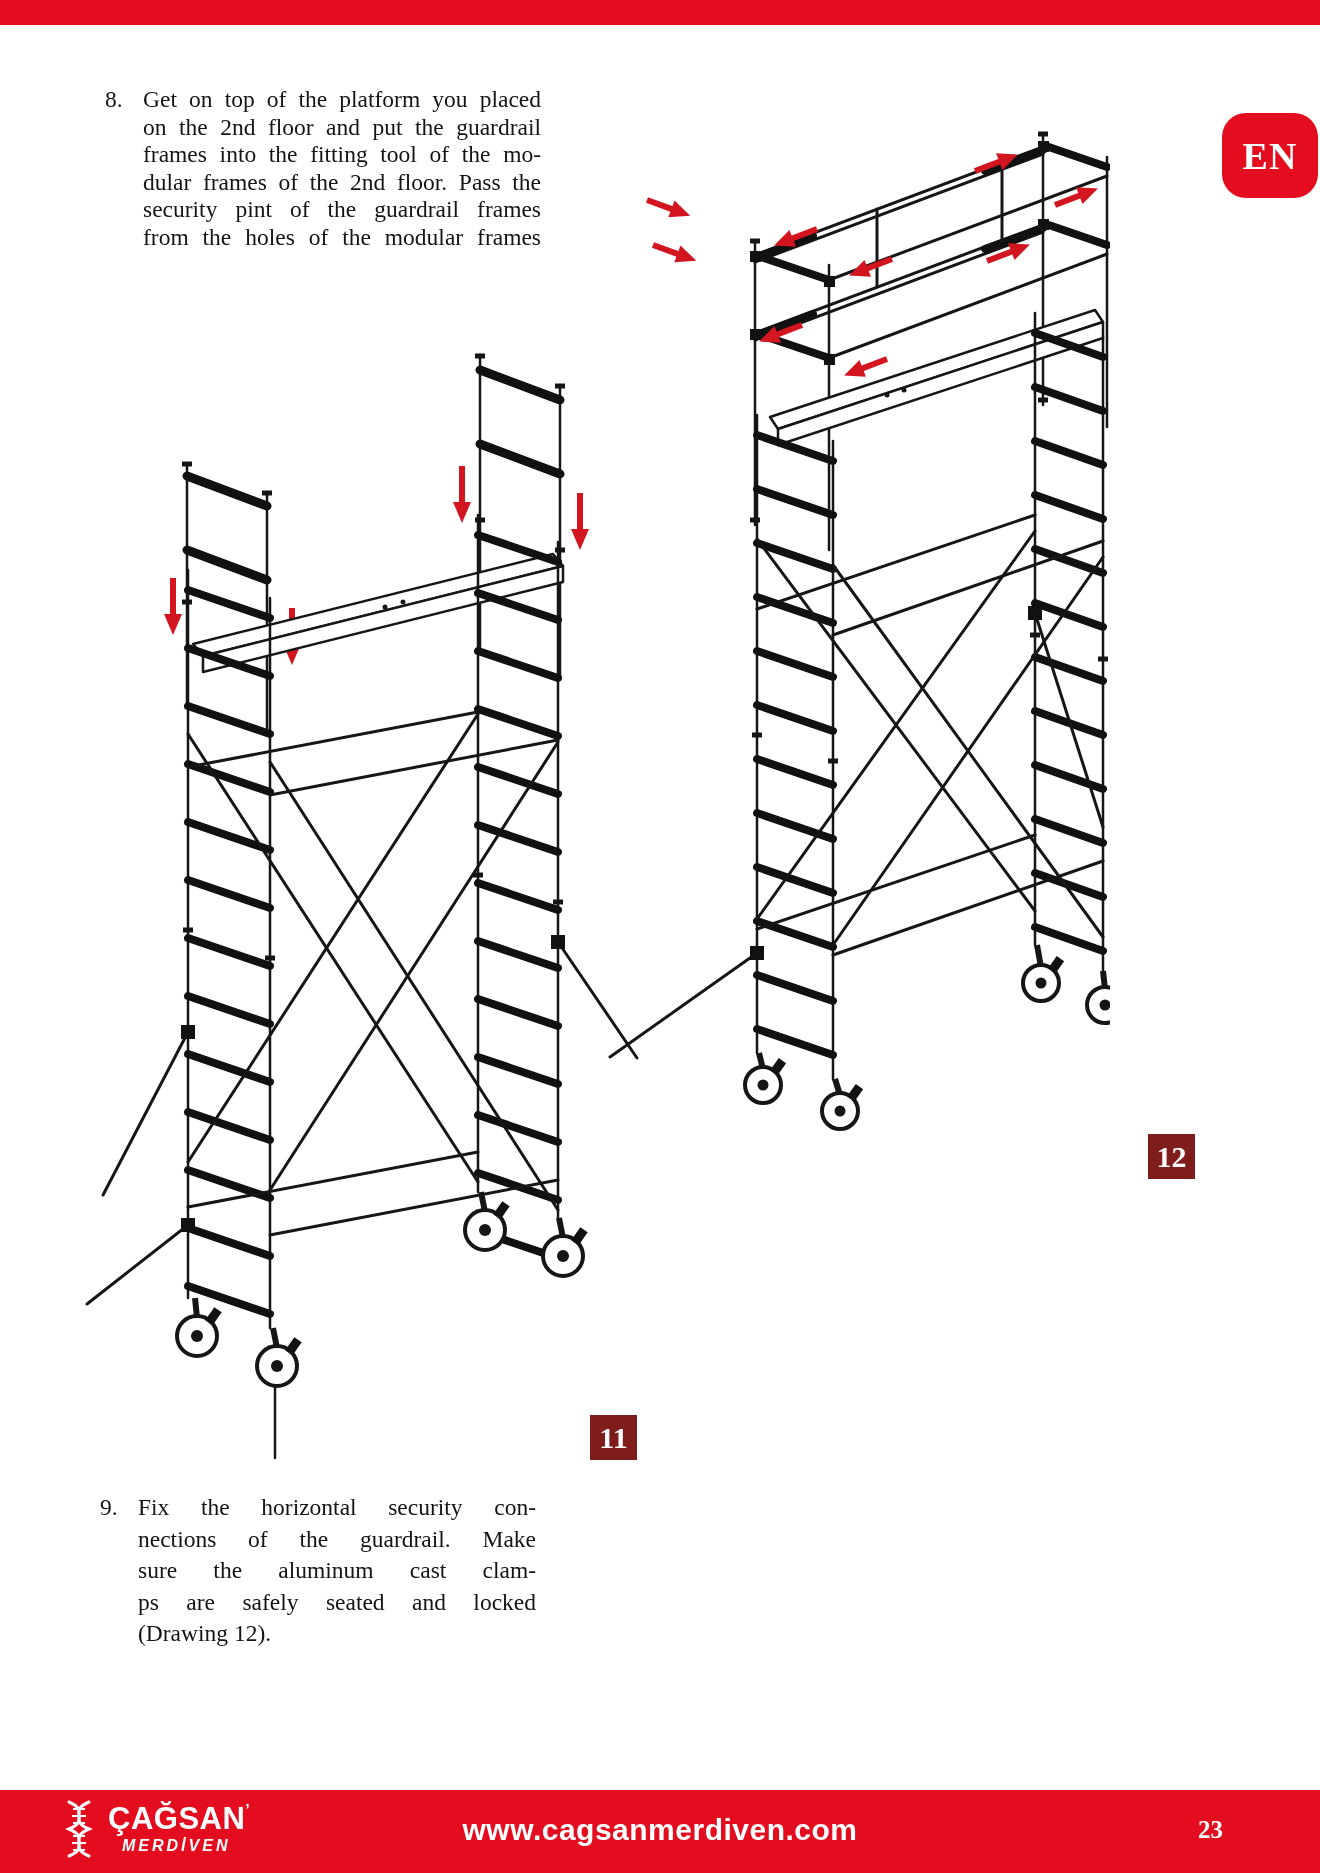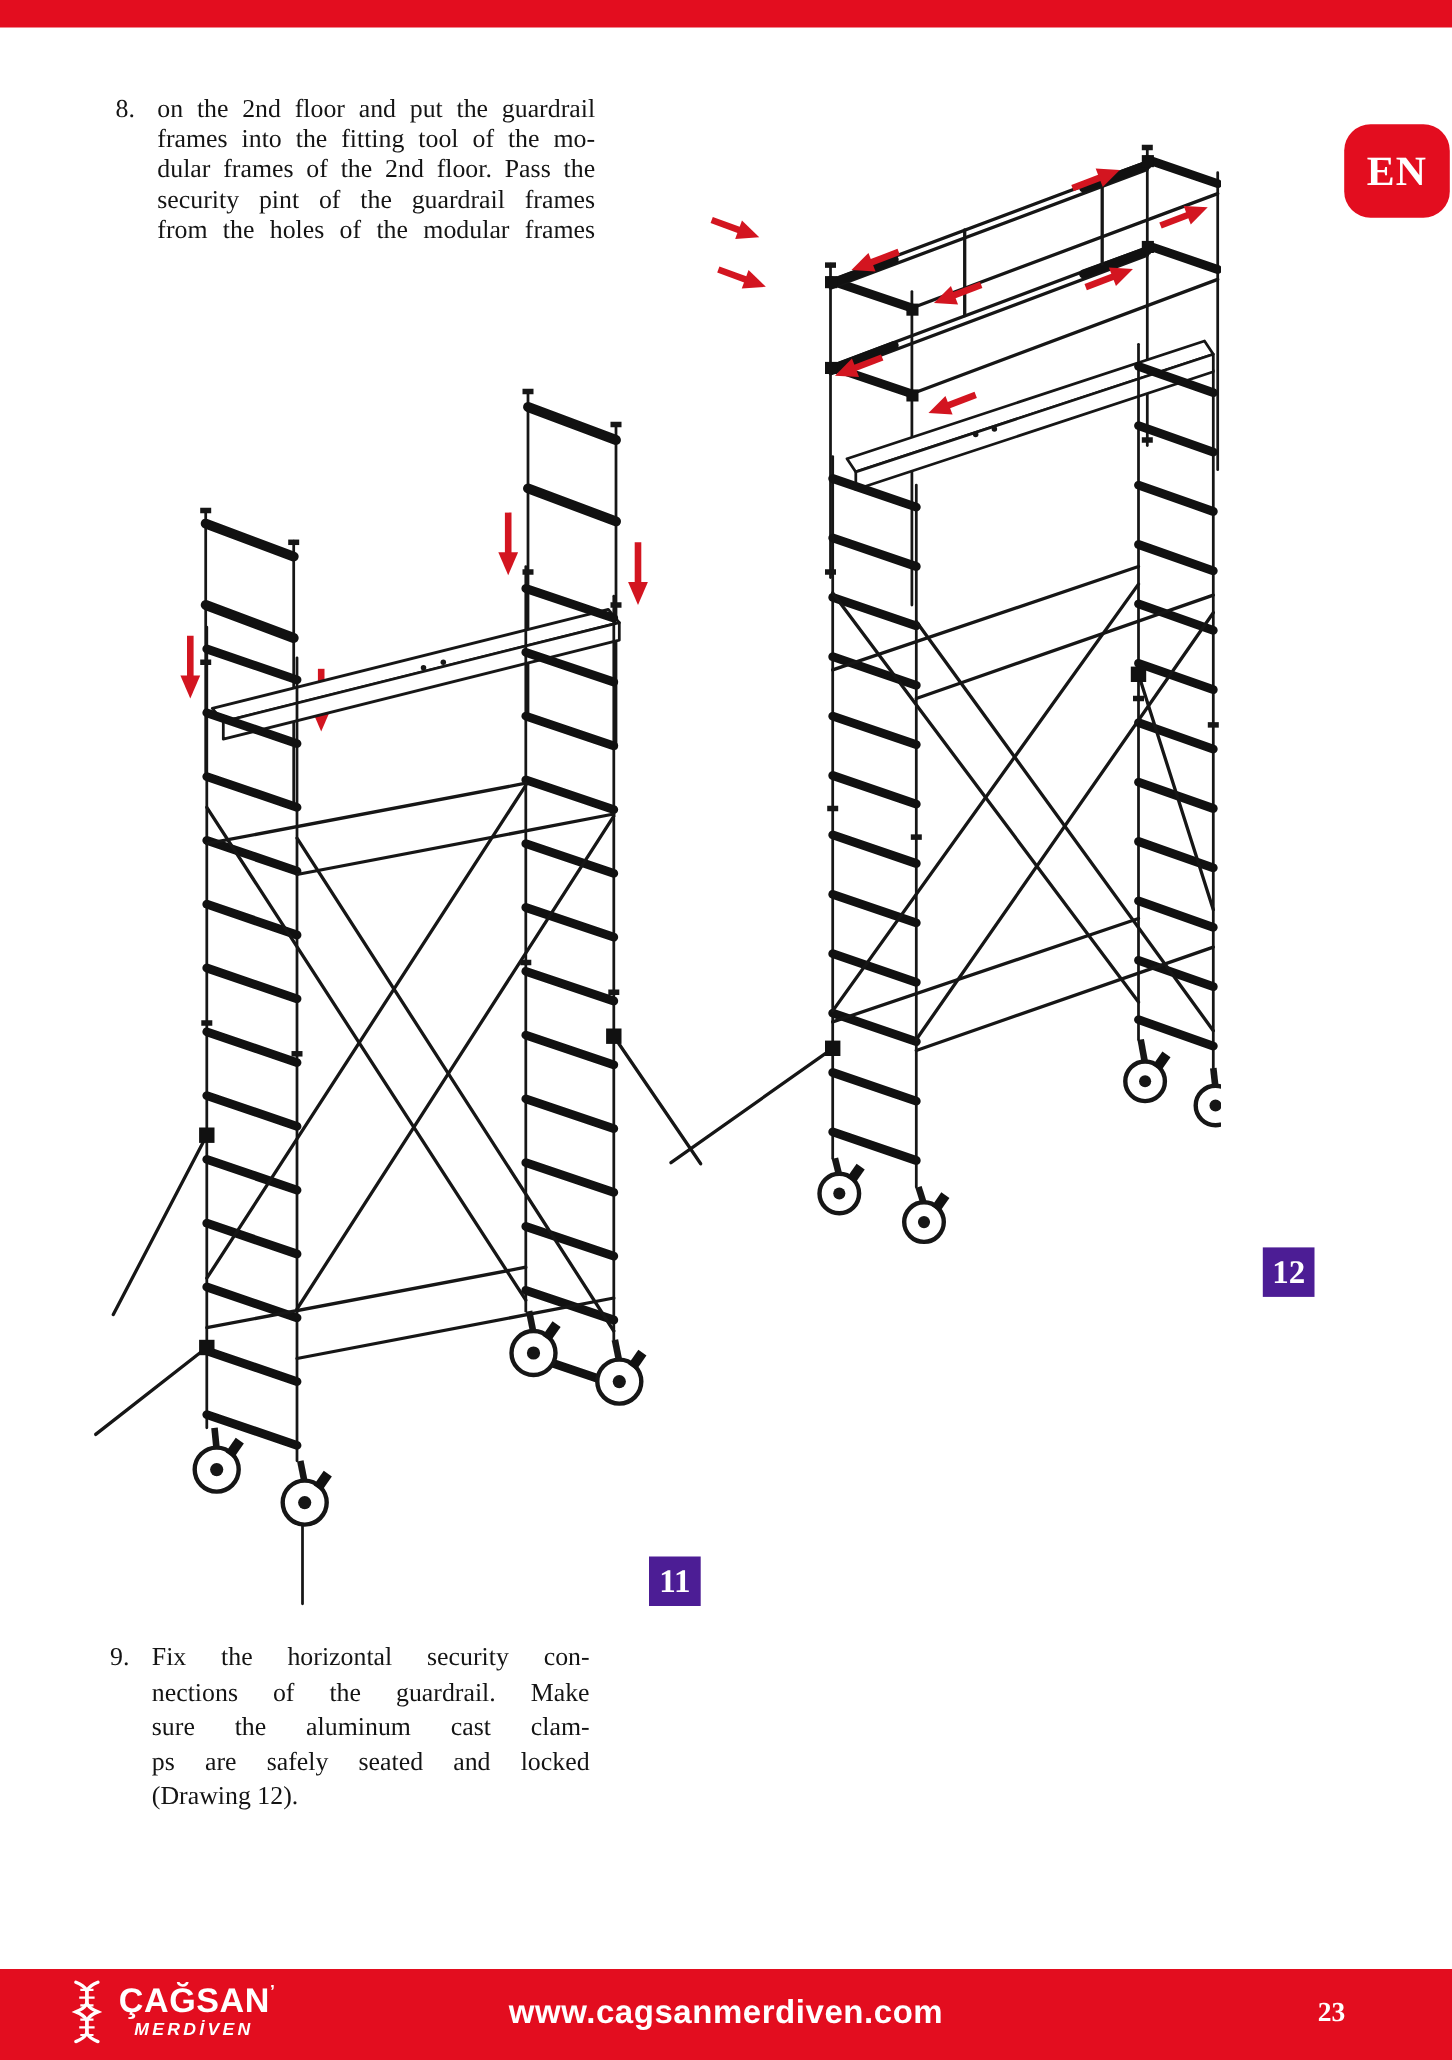--- a/index.html
+++ b/index.html
@@ -17,21 +17,21 @@
   .step .num{flex:0 0 38px;font-size:23.5px;line-height:27.6px;}
   .step .lines{width:398px;}
   .line{font-size:23.5px;text-align:justify;text-align-last:justify;}
   .line.last{text-align-last:left;}
   .step-8{left:105px;top:86px;}
   .step-8 .line{line-height:27.6px;}
   .step-9{left:100px;top:1492px;}
   .step-9 .num{line-height:31.5px;}
   .step-9 .line{line-height:31.5px;}
   .fig-badge{
-    position:absolute;width:47px;height:45px;background:#4c1d95;color:#fff;
+    position:absolute;width:47px;height:45px;background:#7f1d1d;color:#fff;
     display:flex;align-items:center;justify-content:center;
     font-weight:bold;font-size:30px;font-family:"Liberation Serif",serif;z-index:5;
   }
   .badge-11{left:590px;top:1415px;text-align:right;}
   .badge-12{left:1148px;top:1134px;}
   .drawing{position:absolute;}
   .drawing-11{left:85px;top:290px;}
   .drawing-12{left:555px;top:105px;}
   .footer-bar{position:absolute;left:0;top:1790px;width:1320px;height:83px;background:#E30D1F;}
   .brand{position:absolute;left:60px;top:1800px;display:flex;align-items:center;color:#fff;}
@@ -69,20 +69,21 @@
 
 <div class="top-bar"></div>
 
 <div class="en-badge">
   <span>EN</span>
 </div>
 
 <div class="step step-8">
   <div class="num">8.</div>
   <div class="lines">
+    <div class="line">Get on top of the platform you placed</div>
     <div class="line">on the 2nd floor and put the guardrail</div>
     <div class="line">frames into the fitting tool of the mo-</div>
     <div class="line">dular frames of the 2nd floor. Pass the</div>
     <div class="line">security pint of the guardrail frames</div>
     <div class="line">from the holes of the modular frames</div>
   </div>
 </div>
 
 <div class="step step-9">
   <div class="num">9.</div>

